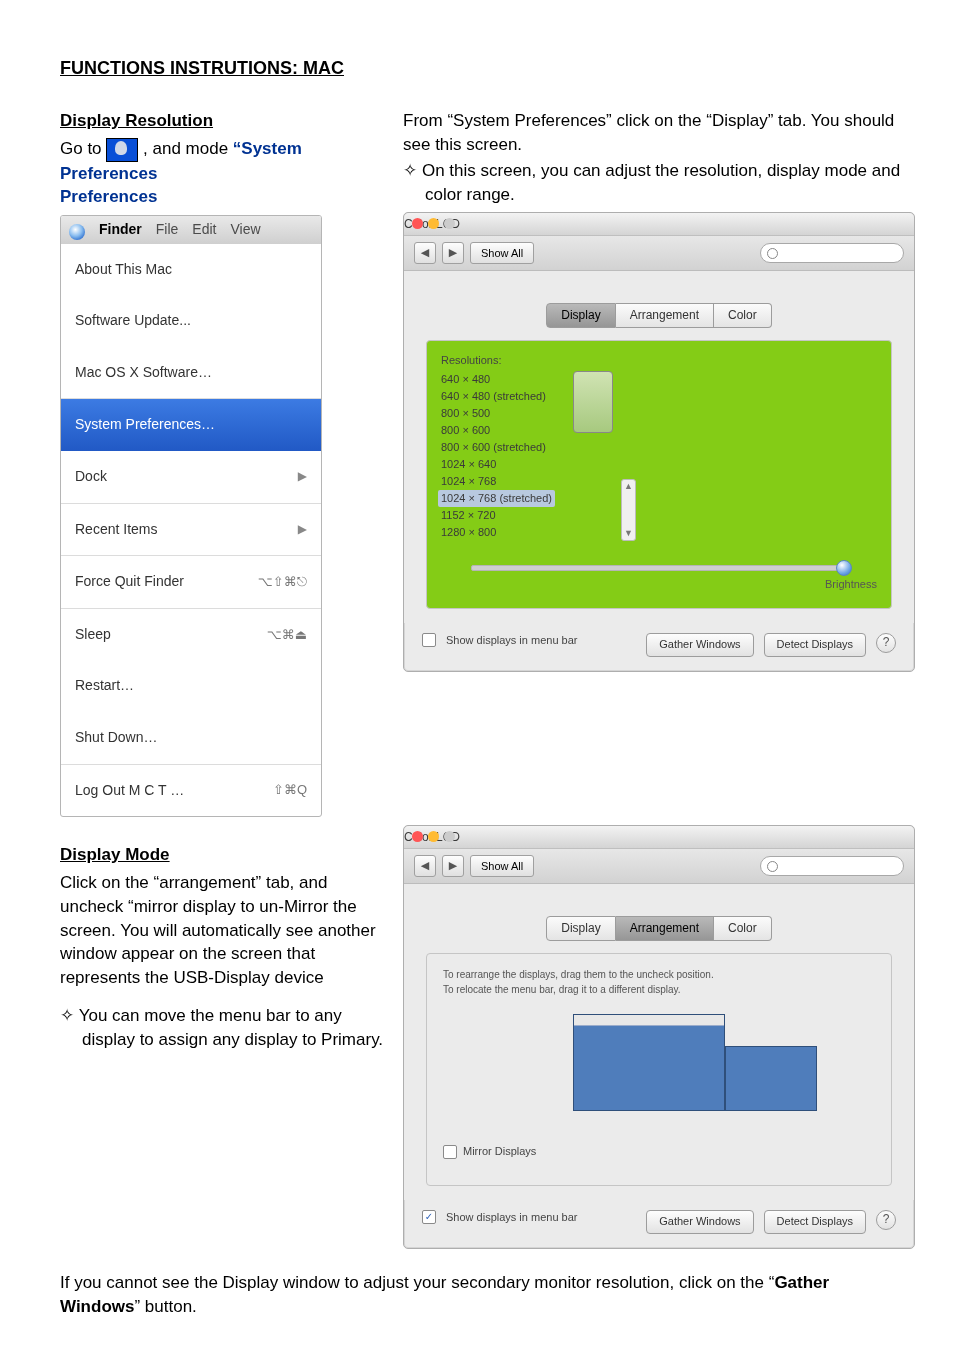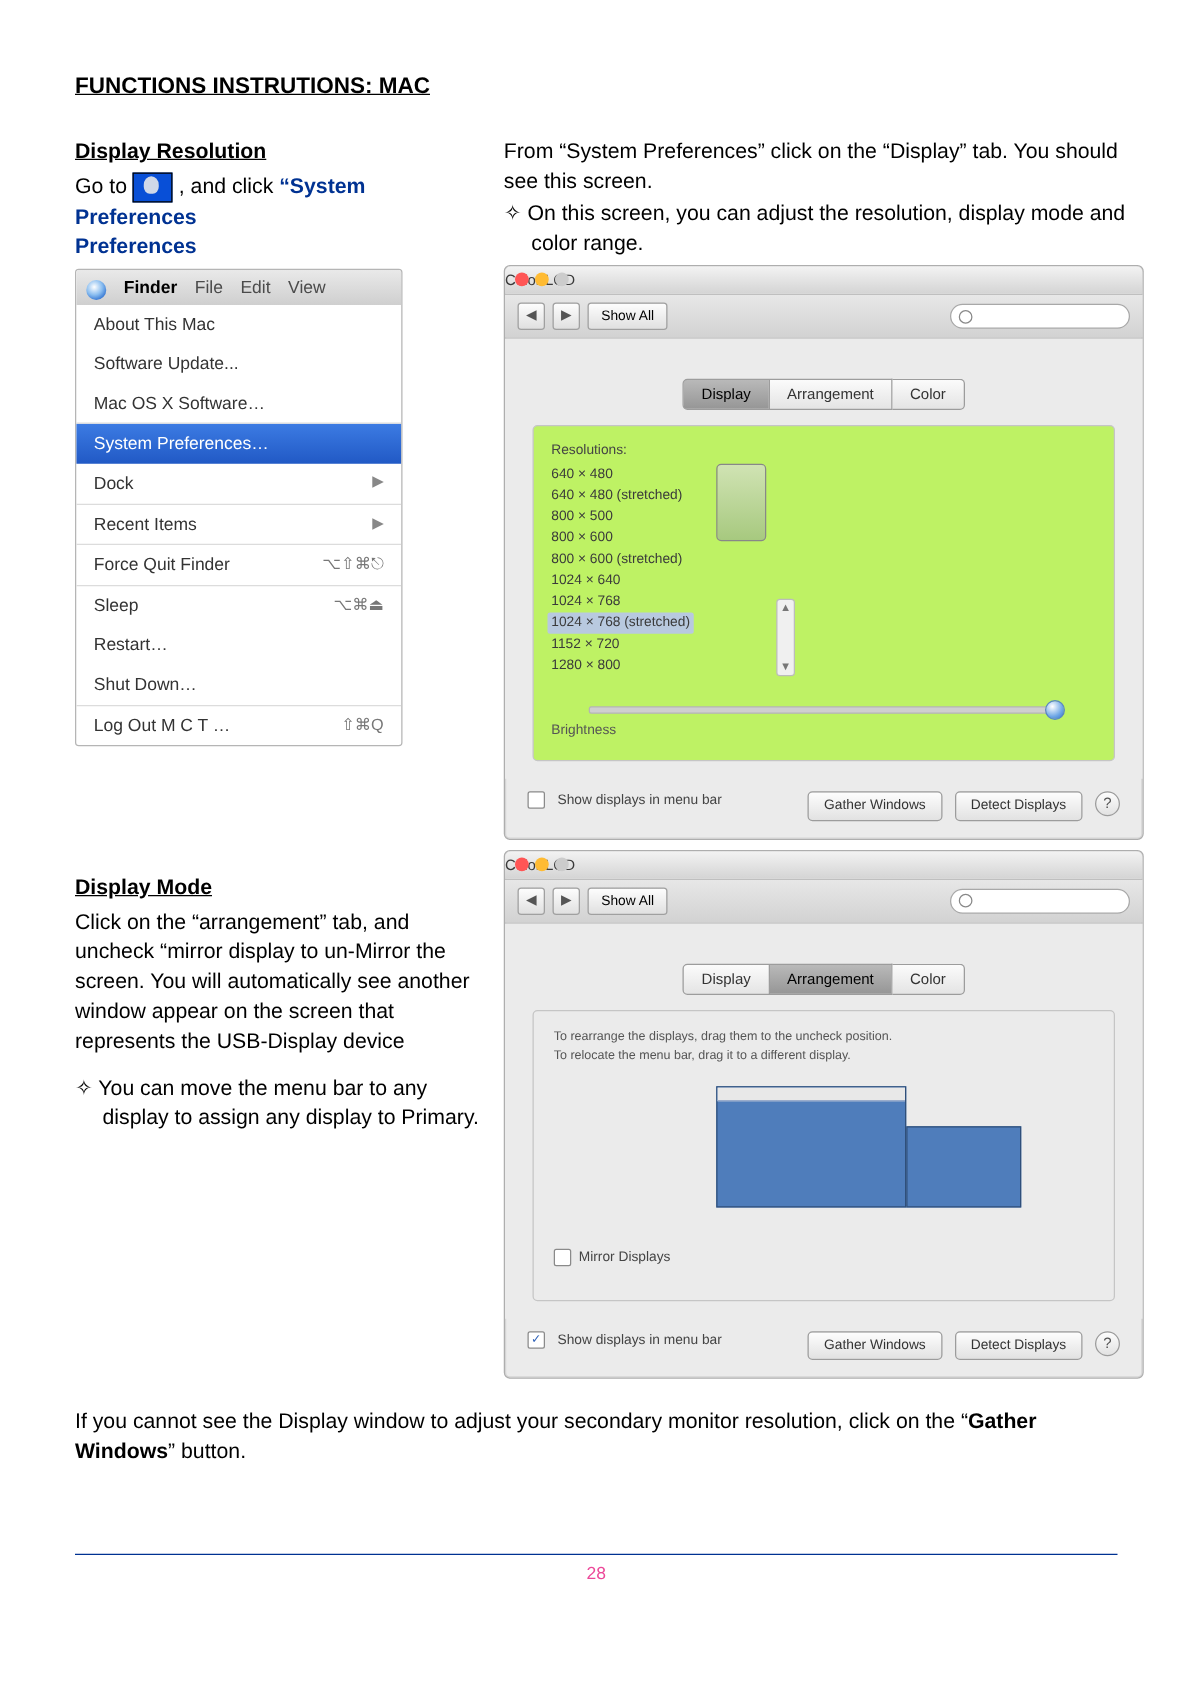--- a/index.html
+++ b/index.html
@@ -46,21 +46,21 @@
     background:linear-gradient(#e9e9e9,#cfcfcf);
     padding:4px 8px;
     font-weight:bold;
     color:#000;
     display:flex;gap:14px;align-items:flex-end;
   }
   .apple-menu .titlebar .logo{width:16px;height:16px;border-radius:50%;background:radial-gradient(circle at 40% 35%,#fff,#8bbef0 45%,#2d6fcf 80%)}
   .apple-menu .titlebar span:first-of-type{font-weight:bold}
   .apple-menu .titlebar span{color:#4b4b4b;font-weight:normal}
   .apple-menu .titlebar span.bold{font-weight:bold;color:#000}
-  .apple-menu .row{padding:6px 14px;display:flex;justify-content:space-between;}
+  .apple-menu .row{padding:16px 14px;display:flex;justify-content:space-between;align-items:center}
   .apple-menu .sep{border-top:1px solid #dcdcdc}
   .apple-menu .hl{background:linear-gradient(#3c7be3,#2159c5);color:#fff}
   .apple-menu .kb{color:#777;font-size:13px}
   .apple-menu .arrow{color:#888;font-size:12px}
 
   
   .mac-win{
     width:510px;
     border:1px solid #aeaeae;
     border-radius:5px;
@@ -86,27 +86,27 @@
   .mac-win .showall{height:20px;border:1px solid #a0a0a0;border-radius:3px;background:linear-gradient(#fdfdfd,#e0e0e0);padding:0 10px;font-size:11px;line-height:20px}
   .mac-win .search{margin-left:auto;width:130px;height:18px;border:1px solid #a8a8a8;border-radius:10px;background:#fff;display:flex;align-items:center;padding:0 6px}
   .mac-win .search::before{content:"";width:9px;height:9px;border:1px solid #888;border-radius:50%;margin-right:4px}
   .mac-win .tabs{display:flex;justify-content:center;gap:0;padding:14px 0 0 0}
   .mac-win .tab{border:1px solid #9c9c9c;padding:3px 14px;font-size:12px;background:linear-gradient(#fbfbfb,#e4e4e4);color:#333}
   .mac-win .tab.sel{background:linear-gradient(#b9b9b9,#969696);color:#000}
   .mac-win .tab:first-child{border-radius:4px 0 0 4px}
   .mac-win .tab:last-child{border-radius:0 4px 4px 0;border-left:none}
   .mac-win .tab:nth-child(2){border-left:none}
   .mac-win .body{padding:18px 22px 14px 22px;background:#ebebeb}
-  .mac-win .group{border:1px solid #c5c5c5;border-radius:4px;padding:12px 14px 16px 14px;background:#bef264}
+  .mac-win .group{border:1px solid #c5c5c5;border-radius:4px;padding:12px 14px 16px 14px;background:#84cc16}
   .mac-win .reslist{display:flex;gap:18px;align-items:flex-start}
   .mac-win ul.res{list-style:none;margin:2px 0 0 0;padding:0;font-size:11px;color:#3a3a3a;line-height:1.55}
   .mac-win ul.res li.sel{background:#b8c9df;border-radius:2px;padding:0 3px;margin-left:-3px}
   .mac-win .preview{width:38px;height:60px;border:1px solid #888;border-radius:4px;background:linear-gradient(#d0e3b3,#a7c97f);align-self:flex-start;margin-top:2px}
   .mac-win .scroll{width:13px;height:60px;border:1px solid #bcbcbc;border-radius:3px;background:#f0f0f0;display:flex;flex-direction:column;justify-content:space-between;align-items:center;font-size:9px;color:#777;align-self:flex-end;margin-left:-10px}
-  .mac-win .slider{margin-top:24px;text-align:left}
+  .mac-win .slider{margin-top:24px;text-align:right}
   .mac-win .slider .track{height:4px;background:#cfcfcf;border:1px solid #b5b5b5;border-radius:2px;position:relative;margin:0 30px}
   .mac-win .slider .knob{position:absolute;right:-6px;top:-6px;width:14px;height:14px;border-radius:50%;background:radial-gradient(circle at 35% 30%,#fff,#6fa7e6 60%,#2f6fc7);border:1px solid #5a87c0}
   .mac-win .slider .lbl{font-size:11px;color:#555;margin-top:6px}
   .mac-win .footer{display:flex;align-items:flex-start;gap:10px;padding:10px 18px 14px 18px}
   .mac-win .chk{width:12px;height:12px;border:1px solid #8a8a8a;border-radius:2px;background:#fff;display:inline-flex;align-items:center;justify-content:center;font-size:10px;color:#2f62b8}
   .mac-win .btn{border:1px solid #9c9c9c;border-radius:4px;background:linear-gradient(#fdfdfd,#e2e2e2);padding:3px 12px;font-size:11px;color:#333}
   .mac-win .help{width:18px;height:18px;border:1px solid #9c9c9c;border-radius:50%;background:linear-gradient(#fdfdfd,#e2e2e2);text-align:center;font-size:12px;line-height:17px;color:#555}
 
   .mac-win .arr-body{border:1px solid #c5c5c5;border-radius:4px;padding:14px 16px 26px 16px;background:#ebebeb}
   .mac-win .arr-body p{font-size:10px;color:#555;margin:0 0 18px 0;line-height:1.3}
@@ -128,21 +128,21 @@
 
 <h2 class="section">FUNCTIONS INSTRUTIONS: MAC</h2>
 
 <div class="two-col">
   <div class="left-col">
     <h3 class="subhead">Display Resolution</h3>
 
     <div>
       <span>Go to </span>
       <span class="apple-blue"></span>
-      <span>, and click </span>
+      <span>, and mode </span>
       <span class="bluebold">“System Preferences</span>
     </div>
     <div class="bluebold">Preferences</div>
 
     <div class="apple-menu">
       <div class="titlebar">
         <span class="logo"></span>
         <span class="bold">Finder</span>
         <span>File</span>
         <span>Edit</span>

